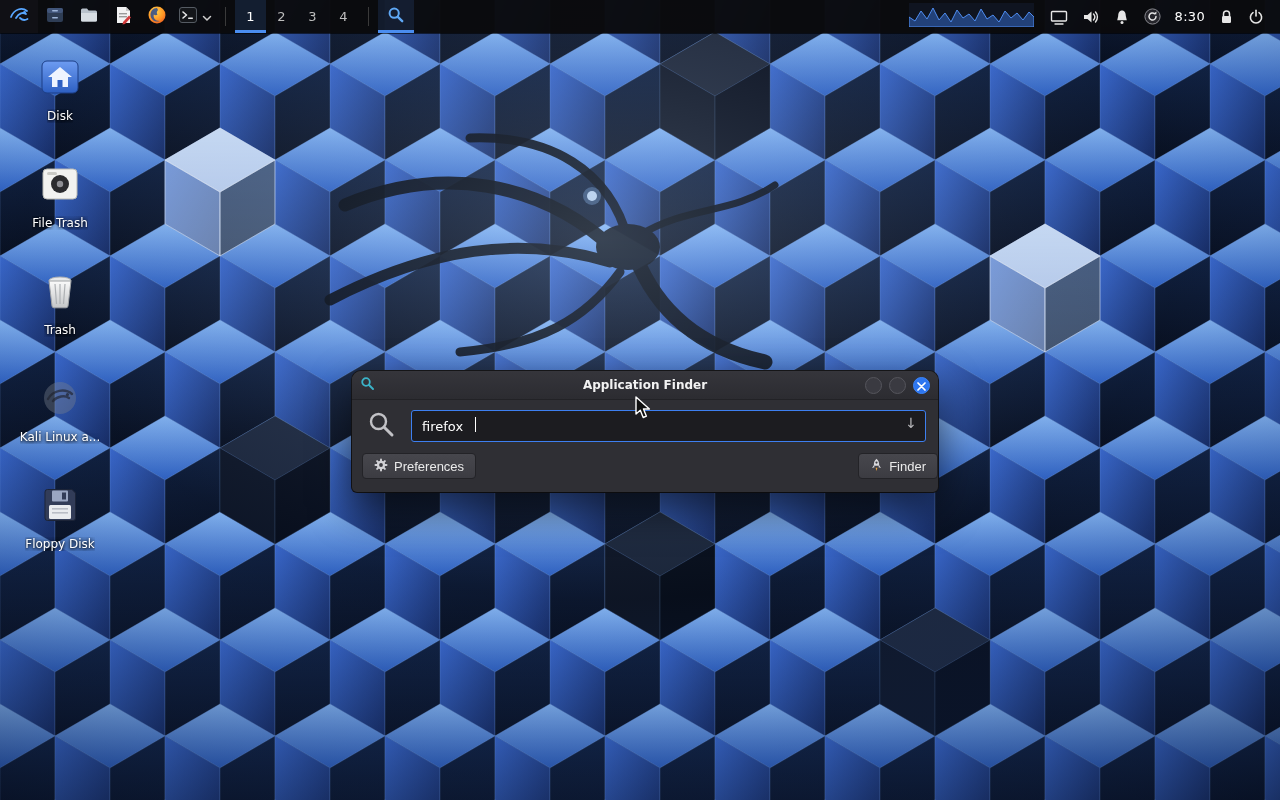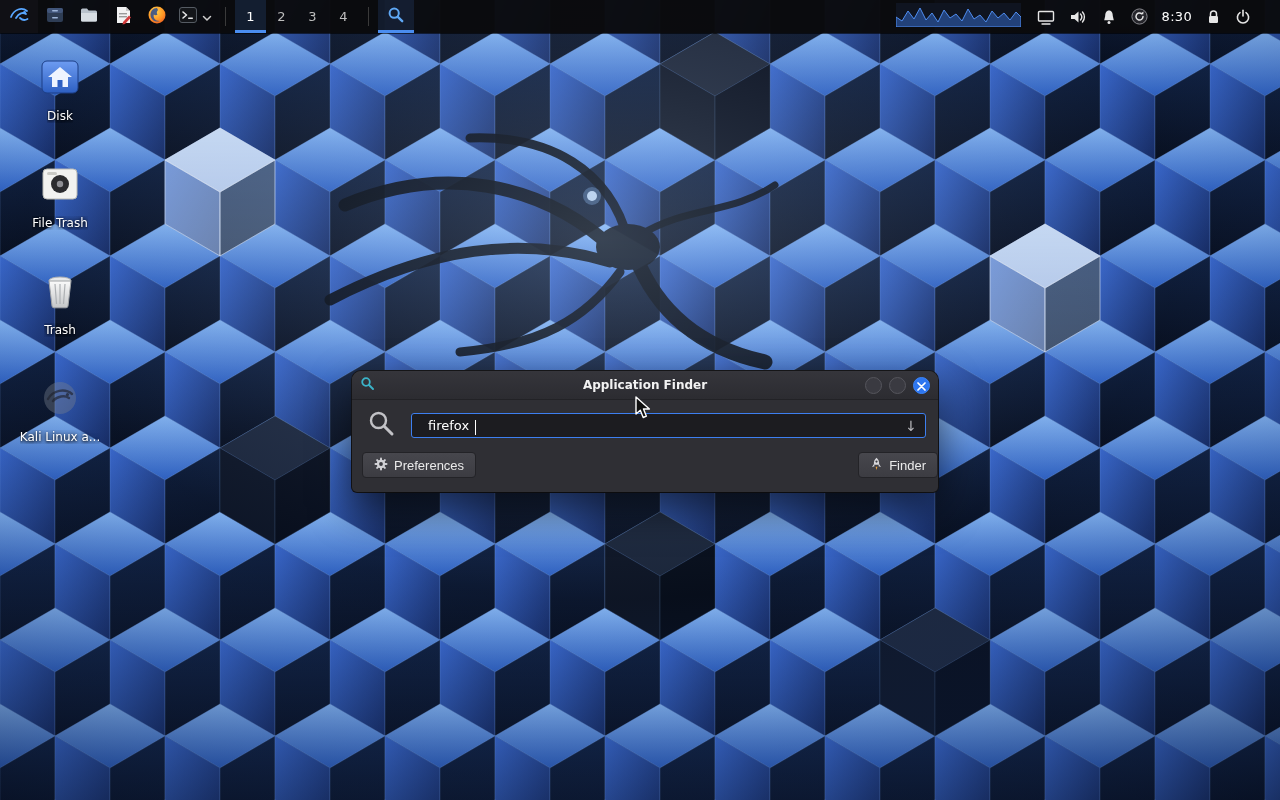--- a/index.html
+++ b/index.html
@@ -12,43 +12,43 @@
          display:flex;align-items:stretch;color:#d8d8d8;z-index:30;box-shadow:0 1px 0 rgba(0,0,0,.6)}
   .launcher{width:34px;display:flex;align-items:center;justify-content:center;cursor:default}
   .kali-btn{width:38px;background:#101015}
   .term-group{display:flex;align-items:center;padding-right:4px}
   .sep{width:1px;background:#3a3a3a;margin:7px 9px;align-self:stretch}
   .ws{width:31px;display:flex;align-items:center;justify-content:center;font-size:13px;color:#bdbdbd;position:relative}
   .ws.active{color:#fff;background:rgba(70,128,230,.16);box-shadow:inset 0 -3px 0 #4a8df0}
   .task{width:36px;display:flex;align-items:center;justify-content:center;background:rgba(70,128,230,.14);box-shadow:inset 0 -3px 0 #4a8df0}
   .spacer{flex:1}
   .graph{align-self:center;margin-right:16px}
-  .tray{display:flex;align-items:center;gap:14px;padding-right:29px}
+  .tray{display:flex;align-items:center;gap:14px;padding-right:16px}
   .tray svg{display:block}
   .clock{font-size:13px;color:#fff;letter-spacing:.3px}
 
   
   .desktop-icon{position:absolute;left:12px;width:96px;display:flex;flex-direction:column;align-items:center;gap:7px;z-index:5}
   .desktop-icon .label{font-size:12px;color:#fff;text-align:center;max-width:94px;white-space:nowrap;overflow:hidden;
         text-shadow:0 1px 3px #000,0 0 6px rgba(0,0,0,.85)}
 
   
   .dialog{position:absolute;left:352px;top:371px;width:586px;height:121px;background:#2f2f34;
           border-radius:9px 9px 5px 5px;box-shadow:0 16px 40px rgba(0,0,0,.6),0 0 0 1px #18181b;z-index:20;
           display:flex;flex-direction:column}
   .titlebar{position:relative;height:29px;flex:0 0 29px;display:flex;align-items:center;padding:12px 8px;
             background:linear-gradient(#35353b,#2c2c31);border-bottom:1px solid #222226;border-radius:9px 9px 0 0}
   .title{position:absolute;left:0;right:0;text-align:center;font-size:12px;font-weight:bold;color:#f2f2f2;pointer-events:none}
   .win-controls{margin-left:auto;display:flex;gap:7px;position:relative}
   .win-btn{width:17px;height:17px;border-radius:50%;background:#3a3a41;border:1px solid #55555c;display:flex;align-items:center;justify-content:center}
   .win-btn.close{background:#2d76f0;border-color:#3c84f7}
   .content-row{display:flex;align-items:center;padding:10px 12px 4px 16px;gap:16px}
   .search-wrap{position:relative;flex:1}
-  .search-input{width:100%;height:25px;background:#1c1c20;border:1px solid #3d7ff0;border-radius:3px;color:#fff;
-                font-size:13px;padding:0 26px 0 16px;outline:none;font-family:"DejaVu Sans",sans-serif}
+  .search-input{width:100%;height:32px;background:#1c1c20;border:1px solid #3d7ff0;border-radius:3px;color:#fff;
+                font-size:13px;padding:0 26px 0 10px;outline:none;font-family:"DejaVu Sans",sans-serif}
   .caret{position:absolute;left:64px;top:7px;width:1px;height:15px;background:#fff}
   .dropdown-glyph{position:absolute;right:9px;top:5px;color:#b9b9bd;font-size:14px;pointer-events:none}
   .btn-row{display:flex;justify-content:space-between;align-items:center;padding:7px 0 10px 10px}
   .btn{display:flex;align-items:center;gap:6px;background:linear-gradient(#47474d,#3c3c42);border:1px solid #232327;
        border-radius:4px;color:#eaeaea;font-size:13px;padding:4px 11px;height:26px}
 
   .cursor{position:absolute;left:634px;top:396px;z-index:50}
 </style>
 </head>
 <body>
@@ -341,20 +341,33 @@
             </linearGradient>
           </defs>
         <ellipse cx="21" cy="10.5" rx="11" ry="3.5" fill="#e8e9ea" stroke="#adb0b3" stroke-width="1"></ellipse>
         <path d="M10 11 L13 36 a2 2 0 0 0 2 1.8 H27 a2 2 0 0 0 2 -1.8 L32 11 Z" fill="url(#tg)" stroke="#9fa2a5" stroke-width="1"></path>
         <path d="M16 14 L17.5 34 M21 14 V34 M26 14 L24.5 34" stroke="#aeb1b4" stroke-width="1.2" fill="none"></path>
       </svg>
     </span>
     <span class="label">Trash</span>
   </div>
 
+  <div class="desktop-icon" style="top:484px">
+    <span>
+      <svg width="42" height="42" viewBox="0 0 42 42">
+        <path d="M6 8 a2.5 2.5 0 0 1 2.5 -2.5 H33 L36.5 9 V34 a2.5 2.5 0 0 1 -2.5 2.5 H8.5 A2.5 2.5 0 0 1 6 34 Z" fill="#323c58" stroke="#1c2438" stroke-width="1"></path>
+        <rect x="13" y="6.5" width="16" height="11" rx="1" fill="#9aa6c2"></rect>
+        <rect x="23" y="8.5" width="4" height="7" fill="#323c58"></rect>
+        <rect x="10" y="21" width="22" height="14" rx="1.5" fill="#e9ebef"></rect>
+        <rect x="13" y="24" width="16" height="1.6" fill="#b9bdc6"></rect>
+        <rect x="13" y="28" width="16" height="1.6" fill="#b9bdc6"></rect>
+      </svg>
+    </span>
+    <span class="label">Floppy Disk</span>
+  </div>
 
   <div class="dialog">
     <div class="titlebar">
       <span>
         <svg width="15" height="15" viewBox="0 0 15 15" fill="none">
           <circle cx="6" cy="6" r="3.8" stroke="#3bb3c8" stroke-width="1.8"></circle>
           <line x1="9" y1="9" x2="13" y2="13" stroke="#3bb3c8" stroke-width="2" stroke-linecap="round"></line>
         </svg>
       </span>
       <span class="title">Application Finder</span>

